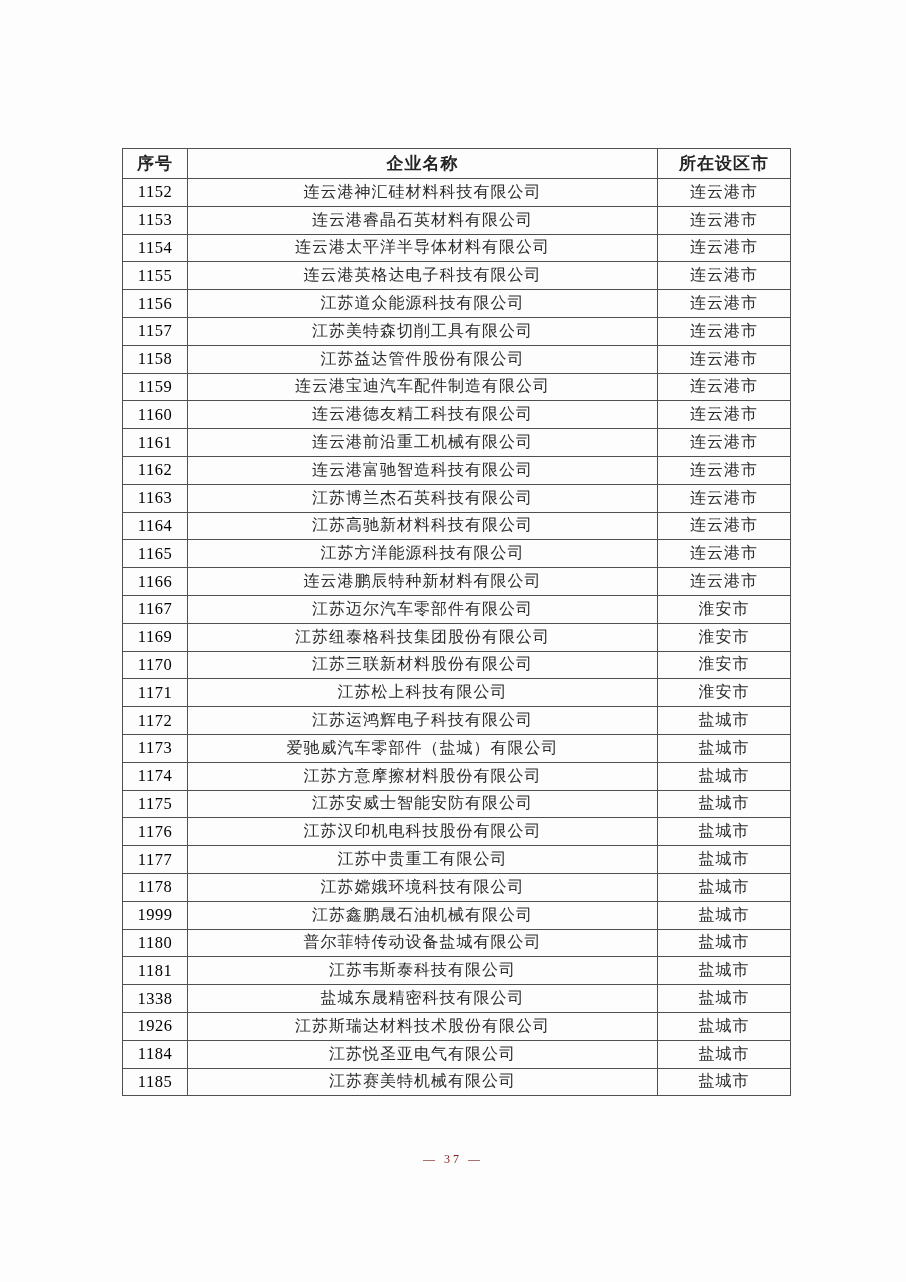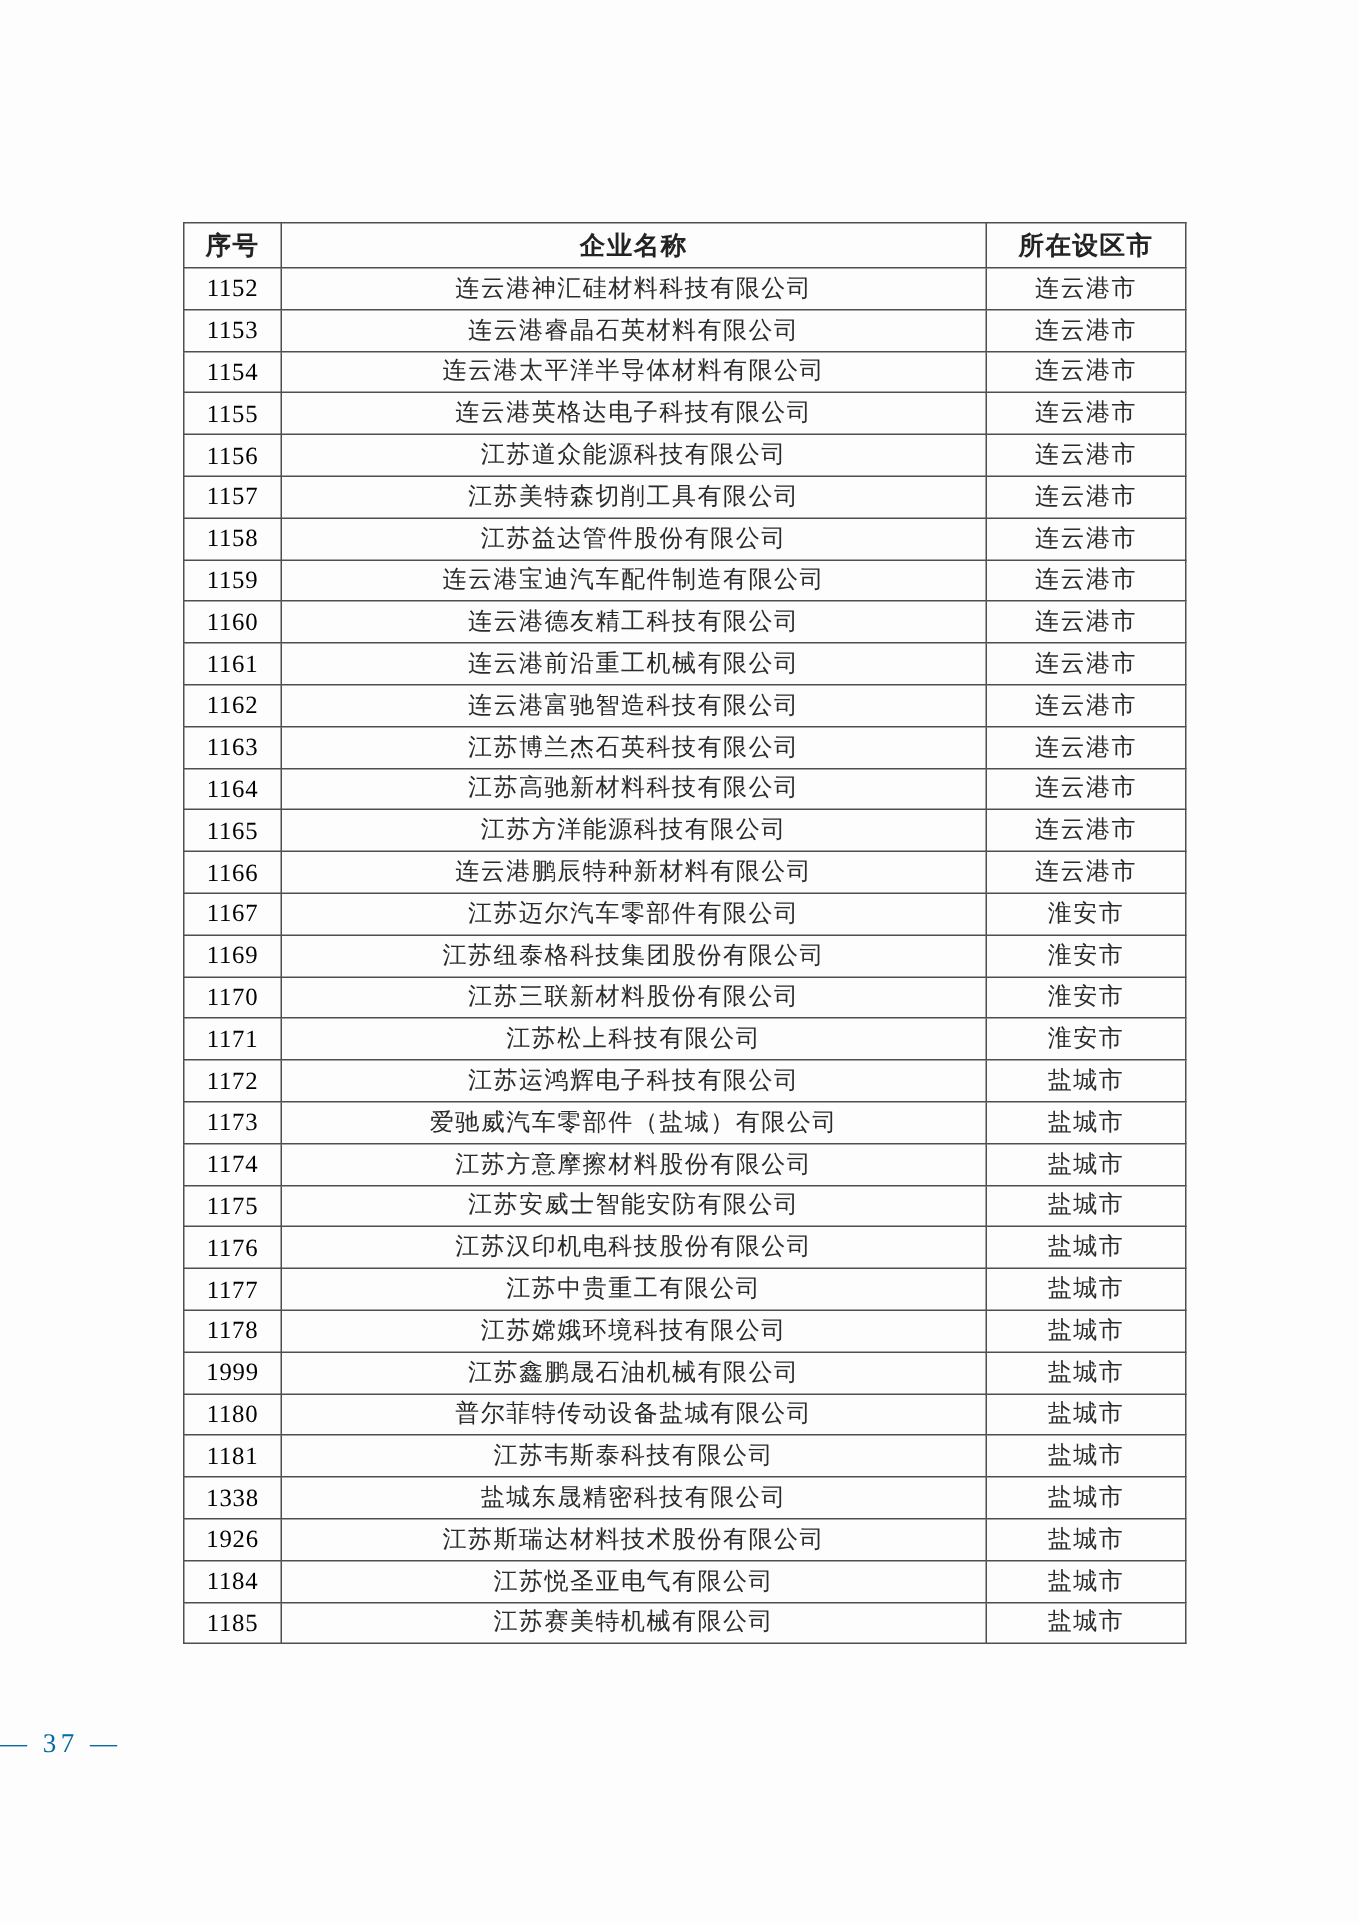--- a/index.html
+++ b/index.html
@@ -56,24 +56,24 @@
   td.company-cell,
   td.city-cell {
     letter-spacing: 1px;
     color: #2b2b2b;
   }
   .page-number {
     position: absolute;
     top: 1152px;
     left: 0;
     width: 906px;
-    text-align: left;
-    font-size: 18px;
+    text-align: center;
+    font-size: 12px;
     letter-spacing: 3px;
-    color: #0369a1;
+    color: #7f1d1d;
   }
 </style>
 </head>
 <body>
 
 <div>
 
   <table class="doc-table">
     <colgroup>
       <col class="col-no">

